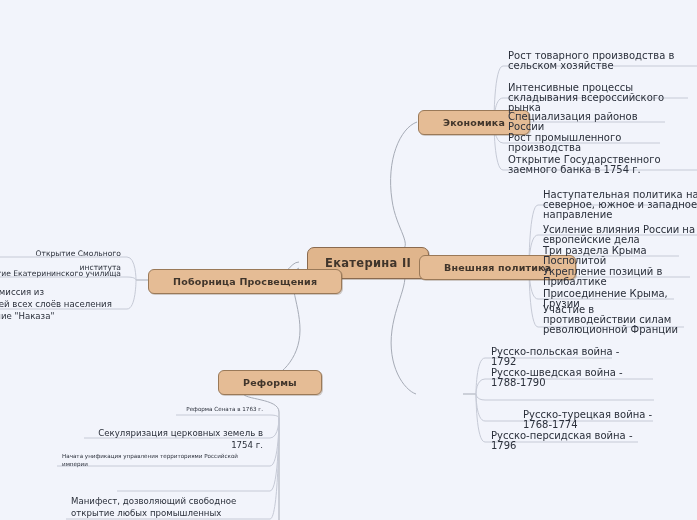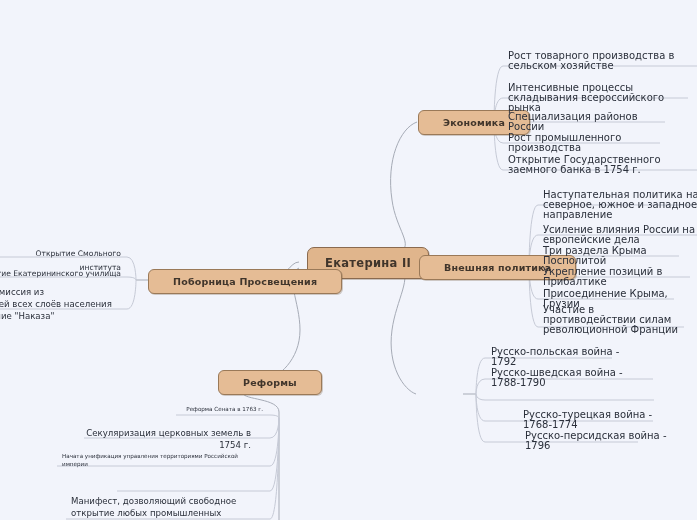--- a/index.html
+++ b/index.html
@@ -139,28 +139,28 @@
   <div class="node leaf" style="left:538px; top:223px; width:185px;">Усиление влияния России на европейские дела</div>
   <div class="node leaf" style="left:538px; top:244px; width:150px;">Три раздела Крыма Посполитой</div>
   <div class="node leaf" style="left:538px; top:265px; width:155px;">Укрепление позиций в Прибалтике</div>
   <div class="node leaf" style="left:538px; top:287px; width:145px;">Присоединение Крыма, Грузии</div>
   <div class="node leaf" style="left:538px; top:303px; width:150px;">Участие в противодействии силам революционной Франции</div>
 
 
   <div class="node leaf" style="left:486px; top:345px; width:140px;">Русско-польская война - 1792</div>
   <div class="node leaf" style="left:486px; top:366px; width:170px;">Русско-шведская война - 1788-1790</div>
   <div class="node leaf" style="left:486px; top:408px; width:170px;margin-left:32px;">Русско-турецкая война - 1768-1774</div>
-  <div class="node leaf" style="left:486px; top:429px; width:155px;margin-left:34px;">Русско-персидская война - 1796</div>
+  <div class="node leaf" style="left:486px; top:429px; width:155px;">Русско-персидская война - 1796</div>
 
   <div class="node branch" style="left:148px; top:269px;">Поборница Просвещения</div>
 
   <div class="node leaf mid" style="left:8px; top:245px; width:118px; text-align:right;">Открытие Смольного института</div>
   <div class="node leaf mid" style="left:-34px; top:265px; width:160px; text-align:right;">Открытие Екатерининского училища</div>
   <div class="node leaf big" style="left:-70px; top:285px; width:196px;">Уложенная комиссия из представителей всех слоёв населения 1767. Написание "Наказа"</div>
 
   <div class="node branch" style="left:218px; top:370px;">Реформы</div>
 
   <div class="node leaf tiny" style="left:176px; top:404px; width:92px; text-align:right;">Реформа Сената в 1763 г.</div>
-  <div class="node leaf big" style="left:72px; top:426px; width:184px; text-align:right;">Секуляризация церковных земель в 1754 г.</div>
+  <div class="node leaf big" style="left:84px; top:426px; width:184px; text-align:right;">Секуляризация церковных земель в 1754 г.</div>
   <div class="node leaf tiny" style="left:57px; top:451px; width:212px;">Начата унификация управления территориями Российской империи</div>
   <div class="node leaf big" style="left:66px; top:494px; width:202px;">Манифест, дозволяющий свободное открытие любых промышленных предприятий</div>
 
 </div>
 
 </body></html>

